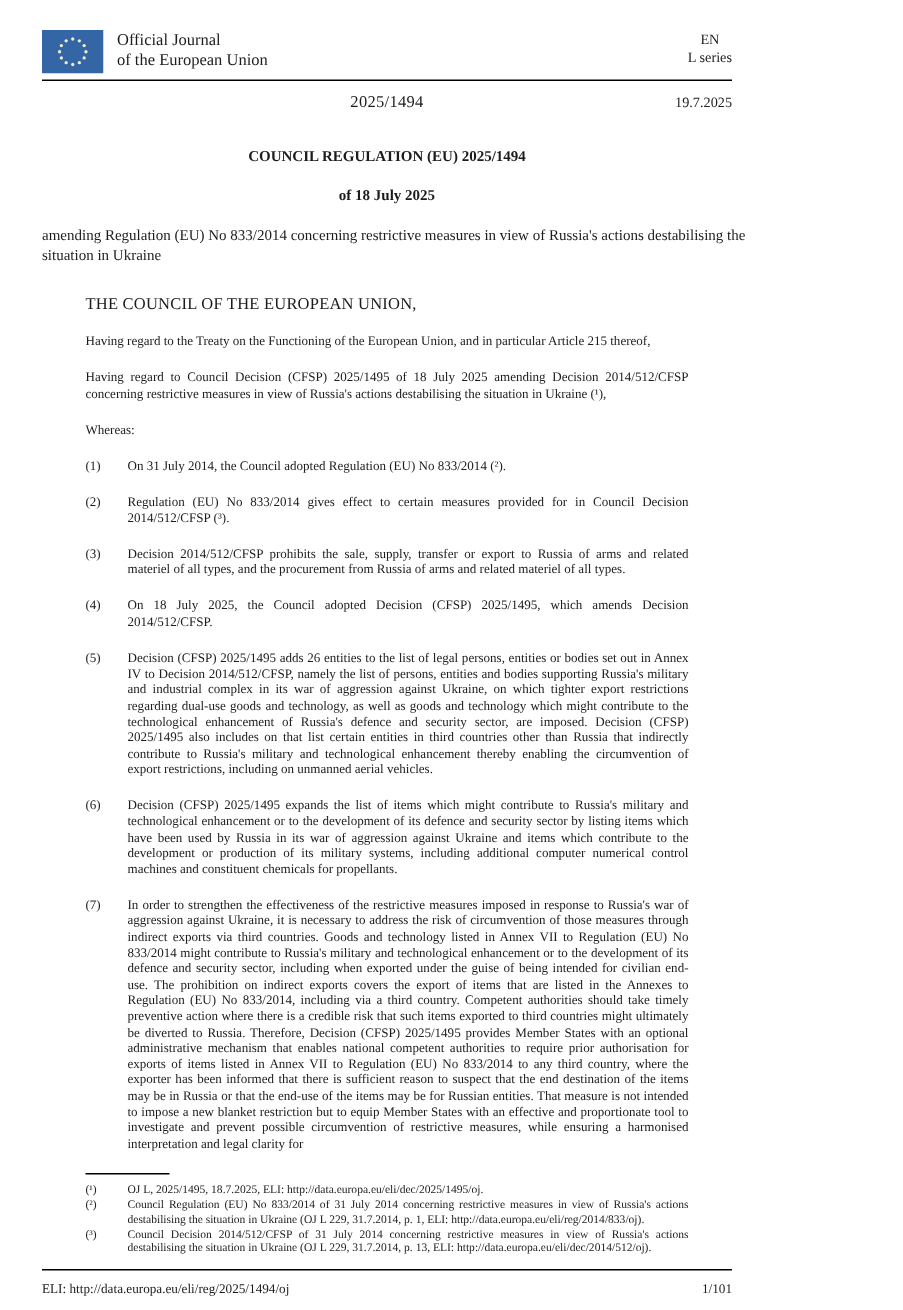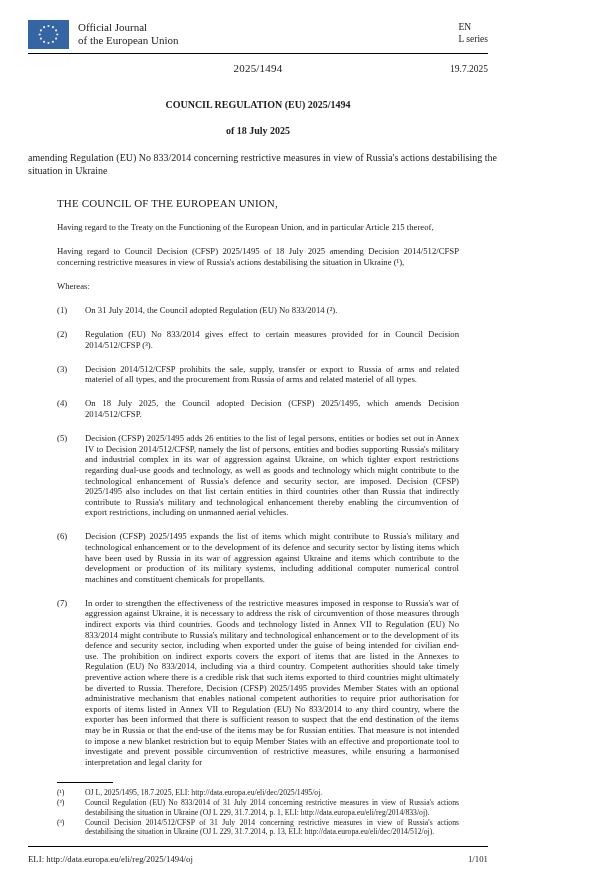--- a/index.html
+++ b/index.html
@@ -12,21 +12,21 @@
     color: #1c1c1c;
     box-sizing: border-box;
     padding: 20px 28px 0 28px;
     overflow: hidden;
   }
 
   
   .masthead { display: flex; align-items: flex-start; }
   .flag { width: 41px; height: 29px; flex: none; }
   .journal-title { margin-left: 9px; font-size: 11px; line-height: 13px; padding-top: 1px; }
-  .lang-block { margin-left: auto; text-align: left; font-size: 9.5px; line-height: 12px; padding-top: 1px; }
+  .lang-block { margin-left: auto; text-align: center; font-size: 9.5px; line-height: 12px; padding-top: 1px; }
   .head-rule { border: none; border-top: 1.4px solid #000; margin: 4px 0 0 0; }
 
   .docnum-row { position: relative; margin-top: 8px; height: 20px; }
   .docnum { text-align: center; font-size: 11px; letter-spacing: 0.2px; }
   .pub-date { position: absolute; right: 0; top: 2px; font-size: 9.5px; }
 
   
   .doc-title { text-align: center; font-weight: bold; font-size: 10px; margin: 17px 0 0 0; }
   .doc-date  { text-align: center; font-weight: bold; font-size: 10px; margin: 15px 0 0 0; }
   .doc-subject {

